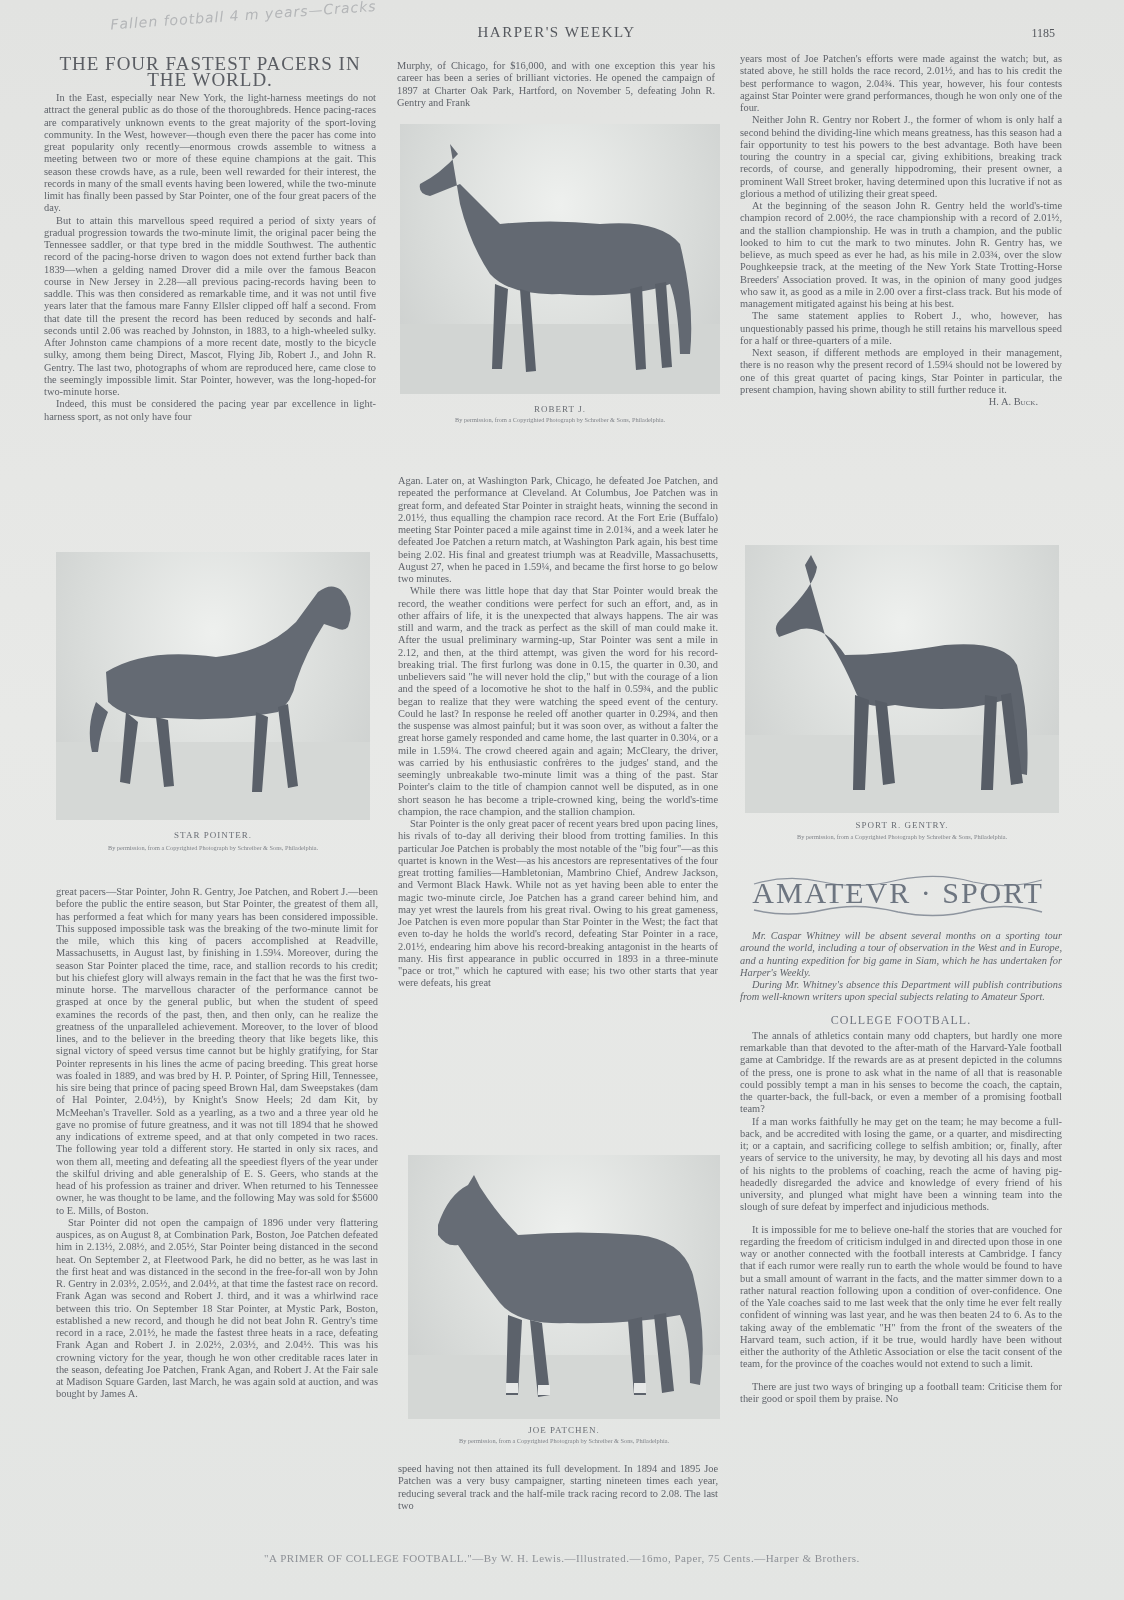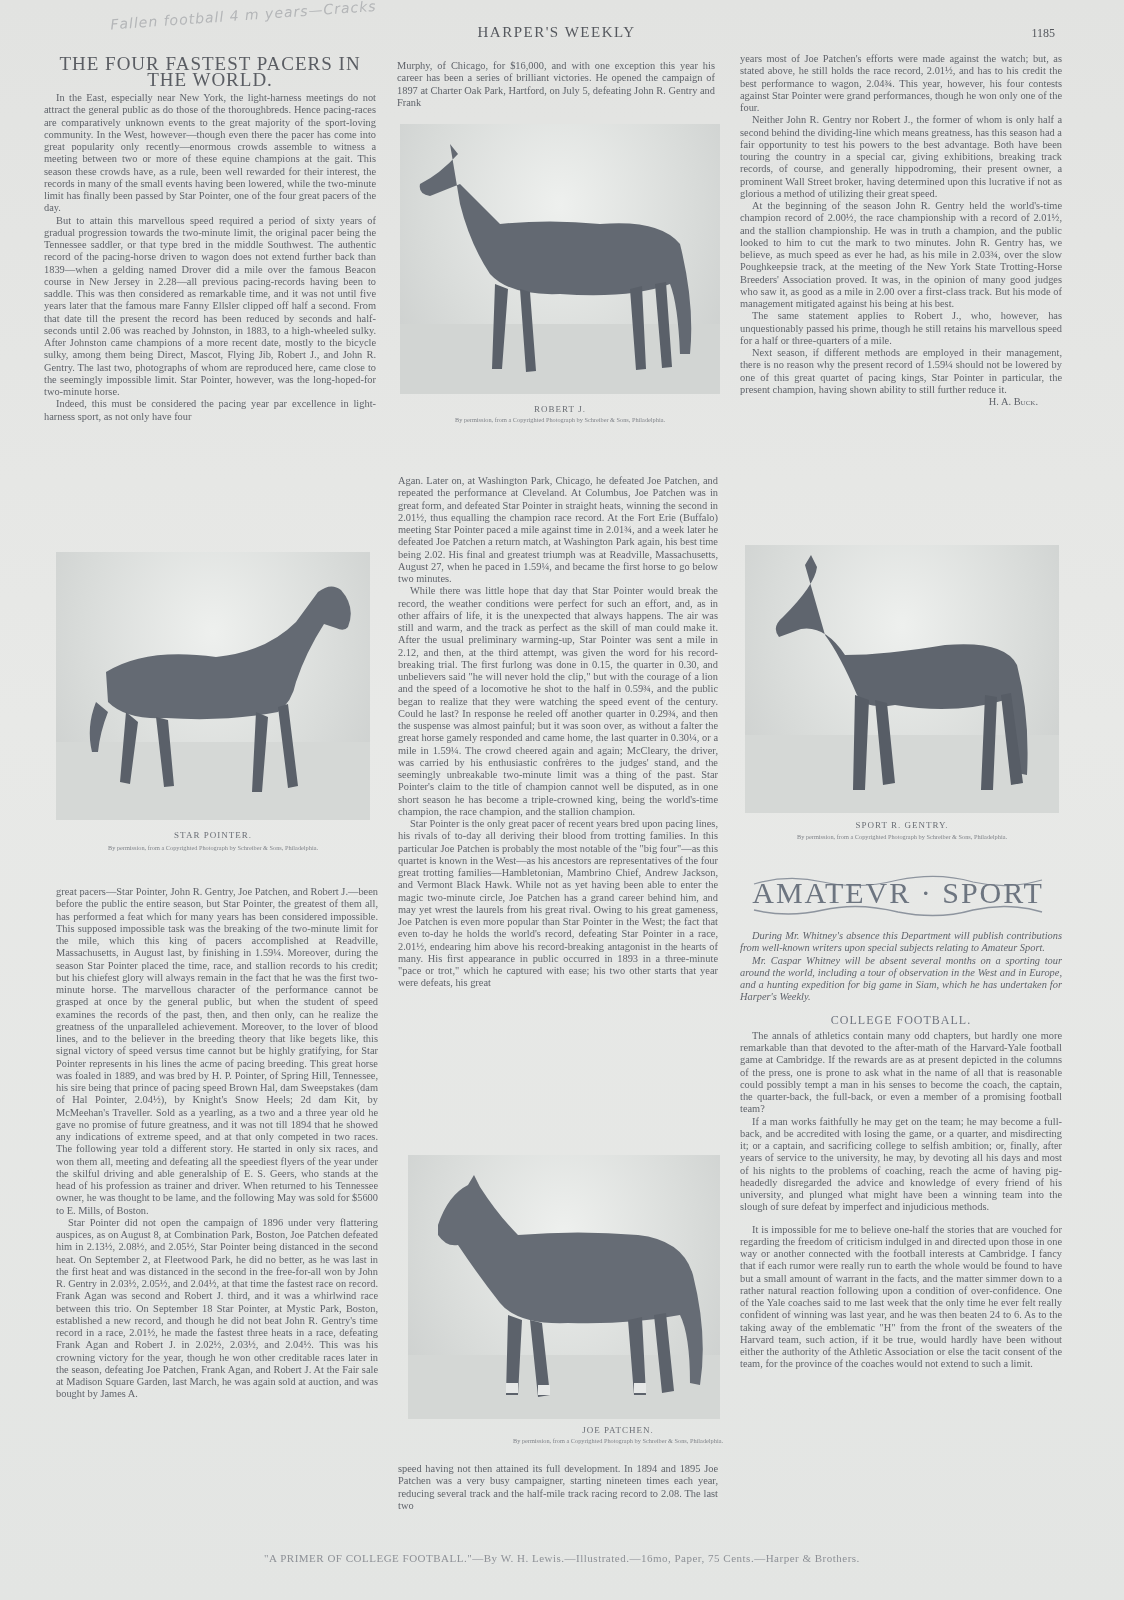--- a/index.html
+++ b/index.html
@@ -106,42 +106,42 @@
     <div class="caption-name" style="top:278px;">STAR POINTER.</div>
     <div class="caption-credit" style="top:292px;">By permission, from a Copyrighted Photograph by Schreiber &amp; Sons, Philadelphia.</div>
   </div>
 
   <div class="col" style="left:56px; top:886px; width:322px;">
     <p class="noindent">great pacers—Star Pointer, John R. Gentry, Joe Patchen, and Robert J.—been before the public the entire season, but Star Pointer, the greatest of them all, has performed a feat which for many years has been considered impossible. This supposed impossible task was the breaking of the two-minute limit for the mile, which this king of pacers accomplished at Readville, Massachusetts, in August last, by finishing in 1.59¼. Moreover, during the season Star Pointer placed the time, race, and stallion records to his credit; but his chiefest glory will always remain in the fact that he was the first two-minute horse. The marvellous character of the performance cannot be grasped at once by the general public, but when the student of speed examines the records of the past, then, and then only, can he realize the greatness of the unparalleled achievement. Moreover, to the lover of blood lines, and to the believer in the breeding theory that like begets like, this signal victory of speed versus time cannot but be highly gratifying, for Star Pointer represents in his lines the acme of pacing breeding. This great horse was foaled in 1889, and was bred by H. P. Pointer, of Spring Hill, Tennessee, his sire being that prince of pacing speed Brown Hal, dam Sweepstakes (dam of Hal Pointer, 2.04½), by Knight's Snow Heels; 2d dam Kit, by McMeehan's Traveller. Sold as a yearling, as a two and a three year old he gave no promise of future greatness, and it was not till 1894 that he showed any indications of extreme speed, and at that only competed in two races. The following year told a different story. He started in only six races, and won them all, meeting and defeating all the speediest flyers of the year under the skilful driving and able generalship of E. S. Geers, who stands at the head of his profession as trainer and driver. When returned to his Tennessee owner, he was thought to be lame, and the following May was sold for $5600 to E. Mills, of Boston.</p>
     <p>Star Pointer did not open the campaign of 1896 under very flattering auspices, as on August 8, at Combination Park, Boston, Joe Patchen defeated him in 2.13½, 2.08½, and 2.05½, Star Pointer being distanced in the second heat. On September 2, at Fleetwood Park, he did no better, as he was last in the first heat and was distanced in the second in the free-for-all won by John R. Gentry in 2.03½, 2.05½, and 2.04½, at that time the fastest race on record. Frank Agan was second and Robert J. third, and it was a whirlwind race between this trio. On September 18 Star Pointer, at Mystic Park, Boston, established a new record, and though he did not beat John R. Gentry's time record in a race, 2.01½, he made the fastest three heats in a race, defeating Frank Agan and Robert J. in 2.02½, 2.03½, and 2.04½. This was his crowning victory for the year, though he won other creditable races later in the season, defeating Joe Patchen, Frank Agan, and Robert J. At the Fair sale at Madison Square Garden, last March, he was again sold at auction, and was bought by James A.</p>
   </div>
 
   <div class="col" style="left:397px; top:60px; width:318px;">
-    <p class="noindent">Murphy, of Chicago, for $16,000, and with one exception this year his career has been a series of brilliant victories. He opened the campaign of 1897 at Charter Oak Park, Hartford, on July 5, defeating John R. Gentry and Frank</p>
+    <p class="noindent">Murphy, of Chicago, for $16,000, and with one exception this year his career has been a series of brilliant victories. He opened the campaign of 1897 at Charter Oak Park, Hartford, on November 5, defeating John R. Gentry and Frank</p>
   </div>
 
   <div class="figure" style="left:400px; top:124px; width:320px; height:302px;">
     <div class="photo" style="left:0; top:0; width:320px; height:270px;">
       <svg viewBox="0 0 320 270">
         <rect x="0" y="200" width="320" height="70" fill="#d2d5d3"></rect>
         <path d="M50 20 L58 30 Q40 50 20 60 Q18 70 30 72 L60 60 Q80 80 100 100 Q150 95 200 100 Q260 95 280 120 Q295 180 290 230 L280 230 Q278 180 270 160 Q230 175 160 170 Q110 172 90 150 Q70 120 60 80 Z" fill="#636972"></path>
         <path d="M95 160 L92 245 L102 245 L108 165 Z M120 165 L126 248 L136 247 L130 168 Z M230 165 L236 246 L246 245 L242 162 Z M255 160 L262 244 L272 243 L266 158 Z" fill="#5a6069"></path>
       </svg>
     </div>
     <div class="caption-name" style="top:280px;">ROBERT J.</div>
     <div class="caption-credit" style="top:292px;">By permission, from a Copyrighted Photograph by Schreiber &amp; Sons, Philadelphia.</div>
   </div>
 
   <div class="col" style="left:398px; top:475px; width:320px;">
     <p class="noindent">Agan. Later on, at Washington Park, Chicago, he defeated Joe Patchen, and repeated the performance at Cleveland. At Columbus, Joe Patchen was in great form, and defeated Star Pointer in straight heats, winning the second in 2.01½, thus equalling the champion race record. At the Fort Erie (Buffalo) meeting Star Pointer paced a mile against time in 2.01¾, and a week later he defeated Joe Patchen a return match, at Washington Park again, his best time being 2.02. His final and greatest triumph was at Readville, Massachusetts, August 27, when he paced in 1.59¼, and became the first horse to go below two minutes.</p>
     <p>While there was little hope that day that Star Pointer would break the record, the weather conditions were perfect for such an effort, and, as in other affairs of life, it is the unexpected that always happens. The air was still and warm, and the track as perfect as the skill of man could make it. After the usual preliminary warming-up, Star Pointer was sent a mile in 2.12, and then, at the third attempt, was given the word for his record-breaking trial. The first furlong was done in 0.15, the quarter in 0.30, and unbelievers said "he will never hold the clip," but with the courage of a lion and the speed of a locomotive he shot to the half in 0.59¾, and the public began to realize that they were watching the speed event of the century. Could he last? In response he reeled off another quarter in 0.29¾, and then the suspense was almost painful; but it was soon over, as without a falter the great horse gamely responded and came home, the last quarter in 0.30¼, or a mile in 1.59¼. The crowd cheered again and again; McCleary, the driver, was carried by his enthusiastic confrères to the judges' stand, and the seemingly unbreakable two-minute limit was a thing of the past. Star Pointer's claim to the title of champion cannot well be disputed, as in one short season he has become a triple-crowned king, being the world's-time champion, the race champion, and the stallion champion.</p>
     <p>Star Pointer is the only great pacer of recent years bred upon pacing lines, his rivals of to-day all deriving their blood from trotting families. In this particular Joe Patchen is probably the most notable of the "big four"—as this quartet is known in the West—as his ancestors are representatives of the four great trotting families—Hambletonian, Mambrino Chief, Andrew Jackson, and Vermont Black Hawk. While not as yet having been able to enter the magic two-minute circle, Joe Patchen has a grand career behind him, and may yet wrest the laurels from his great rival. Owing to his great gameness, Joe Patchen is even more popular than Star Pointer in the West; the fact that even to-day he holds the world's record, defeating Star Pointer in a race, 2.01½, endearing him above his record-breaking antagonist in the hearts of many. His first appearance in public occurred in 1893 in a three-minute "pace or trot," which he captured with ease; his two other starts that year were defeats, his great</p>
   </div>
 
-  <div class="figure" style="left:408px; top:1155px; width:312px; height:290px;padding-left:36px;">
+  <div class="figure" style="left:408px; top:1155px; width:312px; height:290px;">
     <div class="photo" style="left:0; top:0; width:312px; height:264px;">
       <svg viewBox="0 0 312 264">
         <rect x="0" y="200" width="312" height="64" fill="#d4d7d5"></rect>
         <path d="M30 70 Q40 40 60 30 L66 20 L72 32 Q90 60 110 80 Q170 75 230 80 Q275 85 285 120 Q300 180 292 230 L282 228 Q282 180 272 160 Q220 170 160 168 Q110 170 92 148 Q70 120 50 90 Q38 92 30 80 Z" fill="#666c75"></path>
         <path d="M100 160 L98 240 L110 240 L114 165 Z M122 165 L130 242 L142 240 L134 168 Z M220 165 L226 240 L238 240 L234 162 Z M246 160 L254 238 L266 236 L258 158 Z" fill="#5c626b"></path>
         <rect x="98" y="228" width="12" height="10" fill="#e6e8e7"></rect>
         <rect x="130" y="230" width="12" height="10" fill="#e6e8e7"></rect>
         <rect x="226" y="228" width="12" height="10" fill="#e6e8e7"></rect>
       </svg>
     </div>
@@ -176,23 +176,24 @@
 
   <div class="banner">
     <svg viewBox="0 0 300 48" width="300" height="48" style="position:absolute;left:0;top:0;">
       <path d="M6 38 Q40 46 75 38 Q110 30 150 40 Q190 48 225 38 Q260 30 294 40" stroke="#8d949e" stroke-width="1.5" fill="none"></path>
       <path d="M6 12 Q40 2 75 10 Q110 18 150 8 Q190 0 225 10 Q260 18 294 8" stroke="#8d949e" stroke-width="1.2" fill="none"></path>
     </svg>
     <div class="word">AMATEVR · SPORT</div>
   </div>
 
   <div class="col" style="left:740px; top:930px; width:322px; font-size:10.4px;">
+    <p style="font-style:italic;">Mr. Caspar Whitney will be absent several months on a sporting tour around the world, including a tour of observation in the West and in Europe, and a hunting expedition for big game in Siam, which he has undertaken for Harper's Weekly.</p>
     <p style="font-style:italic;">During Mr. Whitney's absence this Department will publish contributions from well-known writers upon special subjects relating to Amateur Sport.</p>
-    <p style="font-style:italic;">Mr. Caspar Whitney will be absent several months on a sporting tour around the world, including a tour of observation in the West and in Europe, and a hunting expedition for big game in Siam, which he has undertaken for Harper's Weekly.</p>
     <div class="section-title">COLLEGE FOOTBALL.</div>
     <p>The annals of athletics contain many odd chapters, but hardly one more remarkable than that devoted to the after-math of the Harvard-Yale football game at Cambridge. If the rewards are as at present depicted in the columns of the press, one is prone to ask what in the name of all that is reasonable could possibly tempt a man in his senses to become the coach, the captain, the quarter-back, the full-back, or even a member of a promising football team?</p>
     <p>If a man works faithfully he may get on the team; he may become a full-back, and be accredited with losing the game, or a quarter, and misdirecting it; or a captain, and sacrificing college to selfish ambition; or, finally, after years of service to the university, he may, by devoting all his days and most of his nights to the problems of coaching, reach the acme of having pig-headedly disregarded the advice and knowledge of every friend of his university, and plunged what might have been a winning team into the slough of sure defeat by imperfect and injudicious methods.</p>
     <p style="margin-top:10px;">It is impossible for me to believe one-half the stories that are vouched for regarding the freedom of criticism indulged in and directed upon those in one way or another connected with the football interests at Cambridge. I fancy that if each rumor were really run to earth the whole would be found to have but a small amount of warrant in the facts, and the matter simmer down to a rather natural reaction following upon a condition of over-confidence. One of the Yale coaches said to me last week that the only time he ever felt really confident of winning was last year, and he was then beaten 24 to 6. As to the taking away of the emblematic "H" from the front of the sweaters of the Harvard team, such action, if it be true, would hardly have been without either the authority of the Athletic Association or else the tacit consent of the team, for the province of the coaches would not extend to such a limit.</p>
+    <p style="margin-top:10px;">There are just two ways of bringing up a football team: Criticise them for their good or spoil them by praise. No</p>
   </div>
 
   <div class="footer-line">"A PRIMER OF COLLEGE FOOTBALL."—By W. H. Lewis.—Illustrated.—16mo, Paper, 75 Cents.—Harper &amp; Brothers.</div>
 
 </div>
 
 </body></html>

